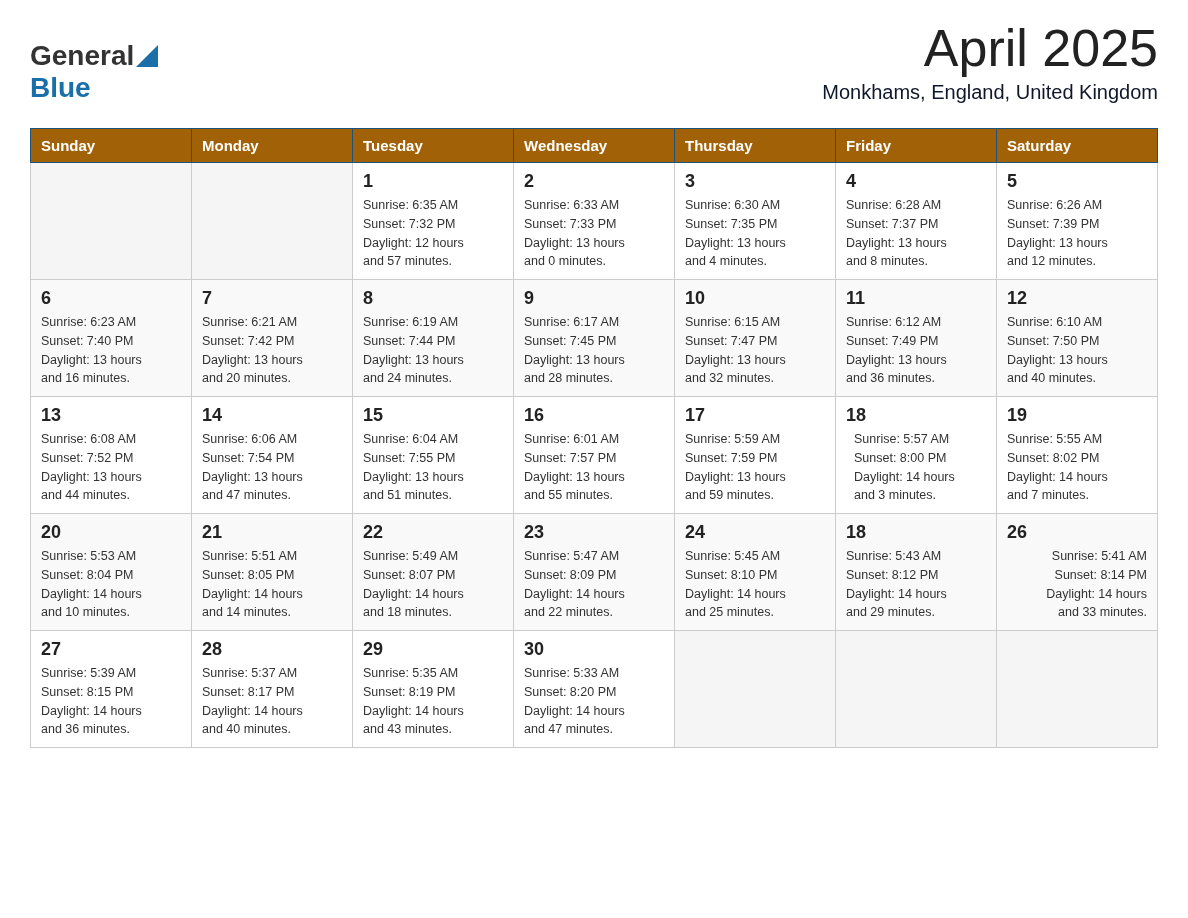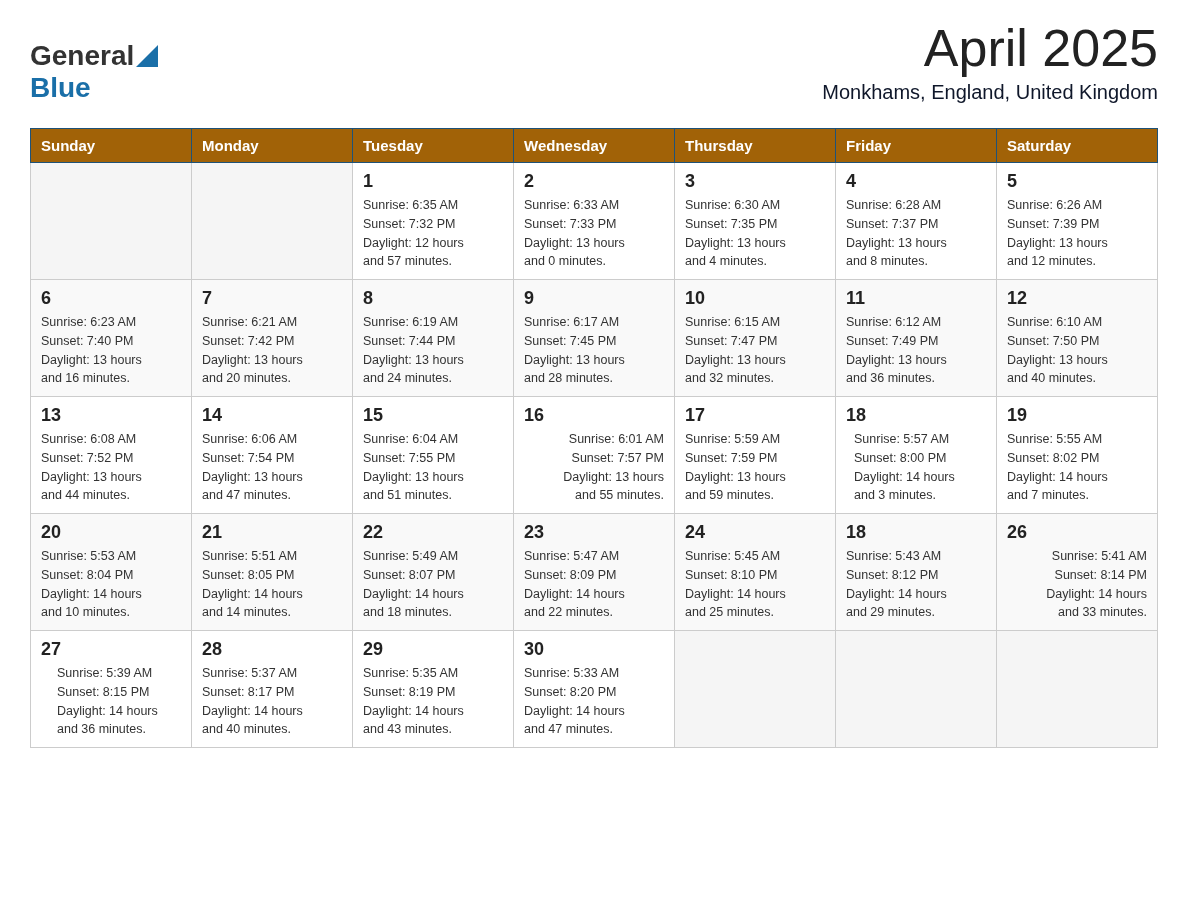--- a/index.html
+++ b/index.html
@@ -236,21 +236,21 @@
         </td>
         <td>
           <span class="day-number">15</span>
           <div class="day-info" style="white-space: pre-line;">Sunrise: 6:04 AM
 Sunset: 7:55 PM
 Daylight: 13 hours
 and 51 minutes.</div>
         </td>
         <td>
           <span class="day-number">16</span>
-          <div class="day-info" style="white-space: pre-line; text-align: right;">Sunrise: 6:01 AM
+          <div class="day-info" style="white-space: pre-line;">Sunrise: 6:01 AM
 Sunset: 7:57 PM
 Daylight: 13 hours
 and 55 minutes.</div>
         </td>
         <td>
           <span class="day-number">17</span>
           <div class="day-info" style="white-space: pre-line;">Sunrise: 5:59 AM
 Sunset: 7:59 PM
 Daylight: 13 hours
 and 59 minutes.</div>
@@ -317,21 +317,21 @@
           <span class="day-number">26</span>
           <div class="day-info" style="white-space: pre-line; text-align: right;">Sunrise: 5:41 AM
 Sunset: 8:14 PM
 Daylight: 14 hours
 and 33 minutes.</div>
         </td>
       </tr>
       <tr>
         <td>
           <span class="day-number">27</span>
-          <div class="day-info" style="white-space: pre-line; margin-left: 16px;">Sunrise: 5:39 AM
+          <div class="day-info" style="white-space: pre-line;">Sunrise: 5:39 AM
 Sunset: 8:15 PM
 Daylight: 14 hours
 and 36 minutes.</div>
         </td>
         <td>
           <span class="day-number">28</span>
           <div class="day-info" style="white-space: pre-line;">Sunrise: 5:37 AM
 Sunset: 8:17 PM
 Daylight: 14 hours
 and 40 minutes.</div>

